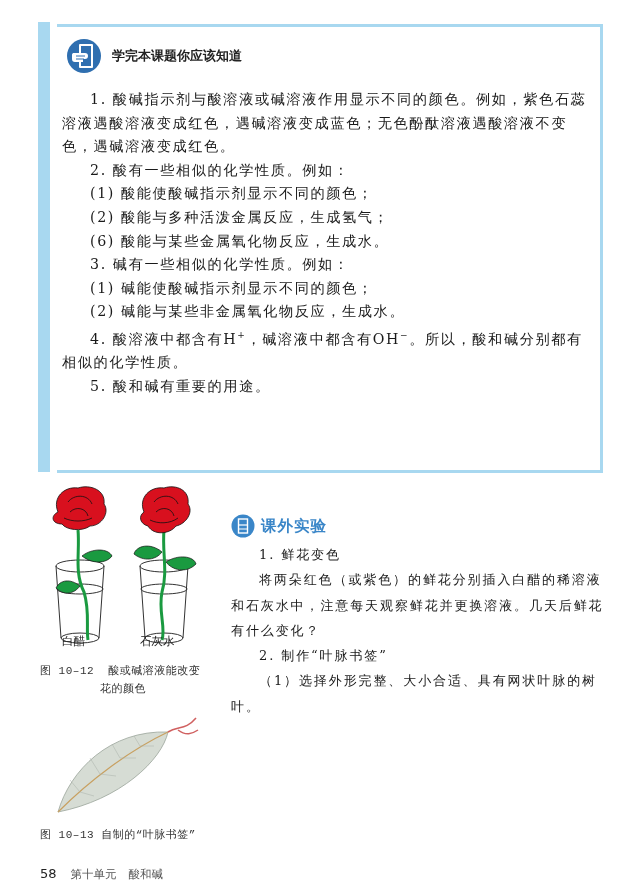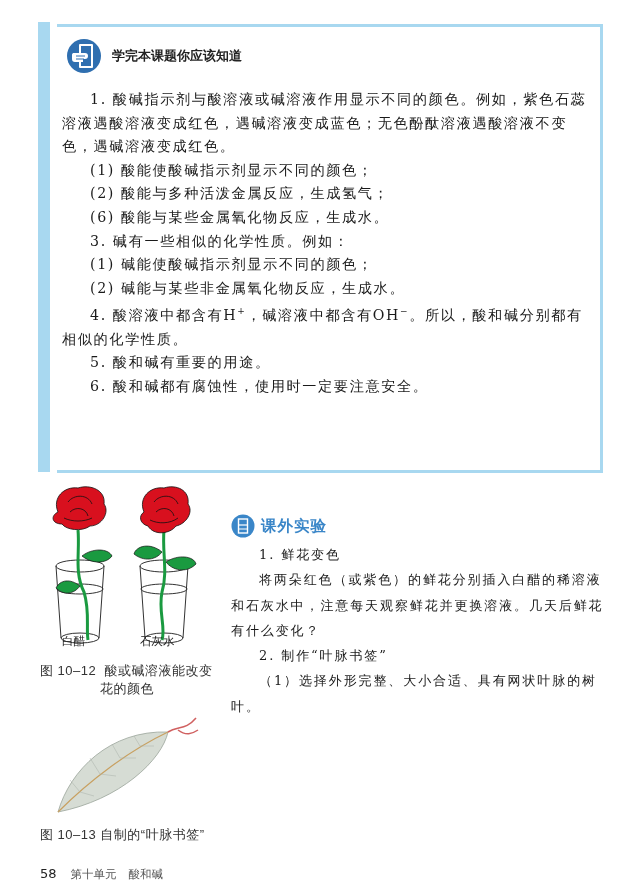--- a/index.html
+++ b/index.html
@@ -21,21 +21,21 @@
       font-weight: bold; font-size: 13px; color: #222;
     }
     .summary-body { position: absolute; left: 24px; top: 66px; width: 530px; font-size: 14.2px; line-height: 23.6px; letter-spacing: 1.6px; }
     .summary-body p { margin: 0; }
     .indent { text-indent: 28px; }
     .indent-item { padding-left: 28px; }
 
     
     .fig-roses { position: absolute; left: 40px; top: 482px; width: 180px; height: 175px; }
     .rose-label { position: absolute; font-size: 11.5px; color: #222; font-family: "DejaVu Sans", "Liberation Sans", sans-serif; }
-    .fig-caption { position: absolute; font-size: 13px; color: #333; font-family: Liberation Sans, sans-serif; line-height: 18px; letter-spacing: 0.5px; }
+    .fig-caption { position: absolute; font-size: 11px; color: #333; font-family: Liberation Mono, monospace; line-height: 18px; letter-spacing: 0.5px; }
 
     
     .fig-leaf { position: absolute; left: 50px; top: 710px; width: 150px; height: 110px; }
 
     
     .exp-header { position: absolute; left: 231px; top: 514px; display: flex; align-items: center; }
     .exp-icon { width: 24px; height: 24px; }
     .exp-title { margin-left: 6px; font-family: "DejaVu Sans", "Liberation Sans", sans-serif; font-size: 15.5px; color: #3a86c8; font-weight: bold; letter-spacing: 1px; }
     .exp-body { position: absolute; left: 231px; top: 542px; width: 376px; font-size: 13px; line-height: 25.3px; letter-spacing: 1.9px; }
     .exp-body p { margin: 0; }
@@ -60,29 +60,29 @@
       <rect x="13" y="6" width="14" height="24" rx="1" fill="#ffffff"></rect>
       <rect x="15" y="8" width="10" height="20" fill="#2f6fb0"></rect>
       <path d="M7 15 h12 a3 3 0 0 1 0 6 h-2 v3 h-8 a3 3 0 0 1 -3 -3 v-3 a3 3 0 0 1 1 -3 z" fill="#ffffff"></path>
       <path d="M10 18 h9 M10 21 h8" stroke="#2f6fb0" stroke-width="1"></path>
     </svg>
     <span class="summary-title">学完本课题你应该知道</span>
   </div>
 
   <div class="summary-body">
     <p class="indent">1. 酸碱指示剂与酸溶液或碱溶液作用显示不同的颜色。例如，紫色石蕊溶液遇酸溶液变成红色，遇碱溶液变成蓝色；无色酚酞溶液遇酸溶液不变色，遇碱溶液变成红色。</p>
+    <p class="indent">2. 酸有一些相似的化学性质。例如：</p>
     <p class="indent-item">(1) 酸能使酸碱指示剂显示不同的颜色；</p>
     <p class="indent-item">(2) 酸能与多种活泼金属反应，生成氢气；</p>
     <p class="indent-item">(6) 酸能与某些金属氧化物反应，生成水。</p>
     <p class="indent">3. 碱有一些相似的化学性质。例如：</p>
     <p class="indent-item">(1) 碱能使酸碱指示剂显示不同的颜色；</p>
     <p class="indent-item">(2) 碱能与某些非金属氧化物反应，生成水。</p>
     <p class="indent"><span>4. 酸溶液中都含有H</span><sup>+</sup><span>，碱溶液中都含有OH</span><sup>−</sup><span>。所以，酸和碱分别都有相似的化学性质。</span></p>
     <p class="indent">5. 酸和碱有重要的用途。</p>
-    <p class="indent">6. 酸和碱都有腐蚀性，使用时一定要注意安全。</p>
   </div>
 </div>
 
 <div class="fig-roses">
   <svg width="180" height="175" viewBox="0 0 180 175">
 
     <g stroke="#333" stroke-width="1" fill="none">
       <ellipse cx="40" cy="84" rx="24" ry="6"></ellipse>
       <ellipse cx="40" cy="107" rx="23" ry="5"></ellipse>
       <line x1="16" y1="84" x2="21" y2="156"></line>

